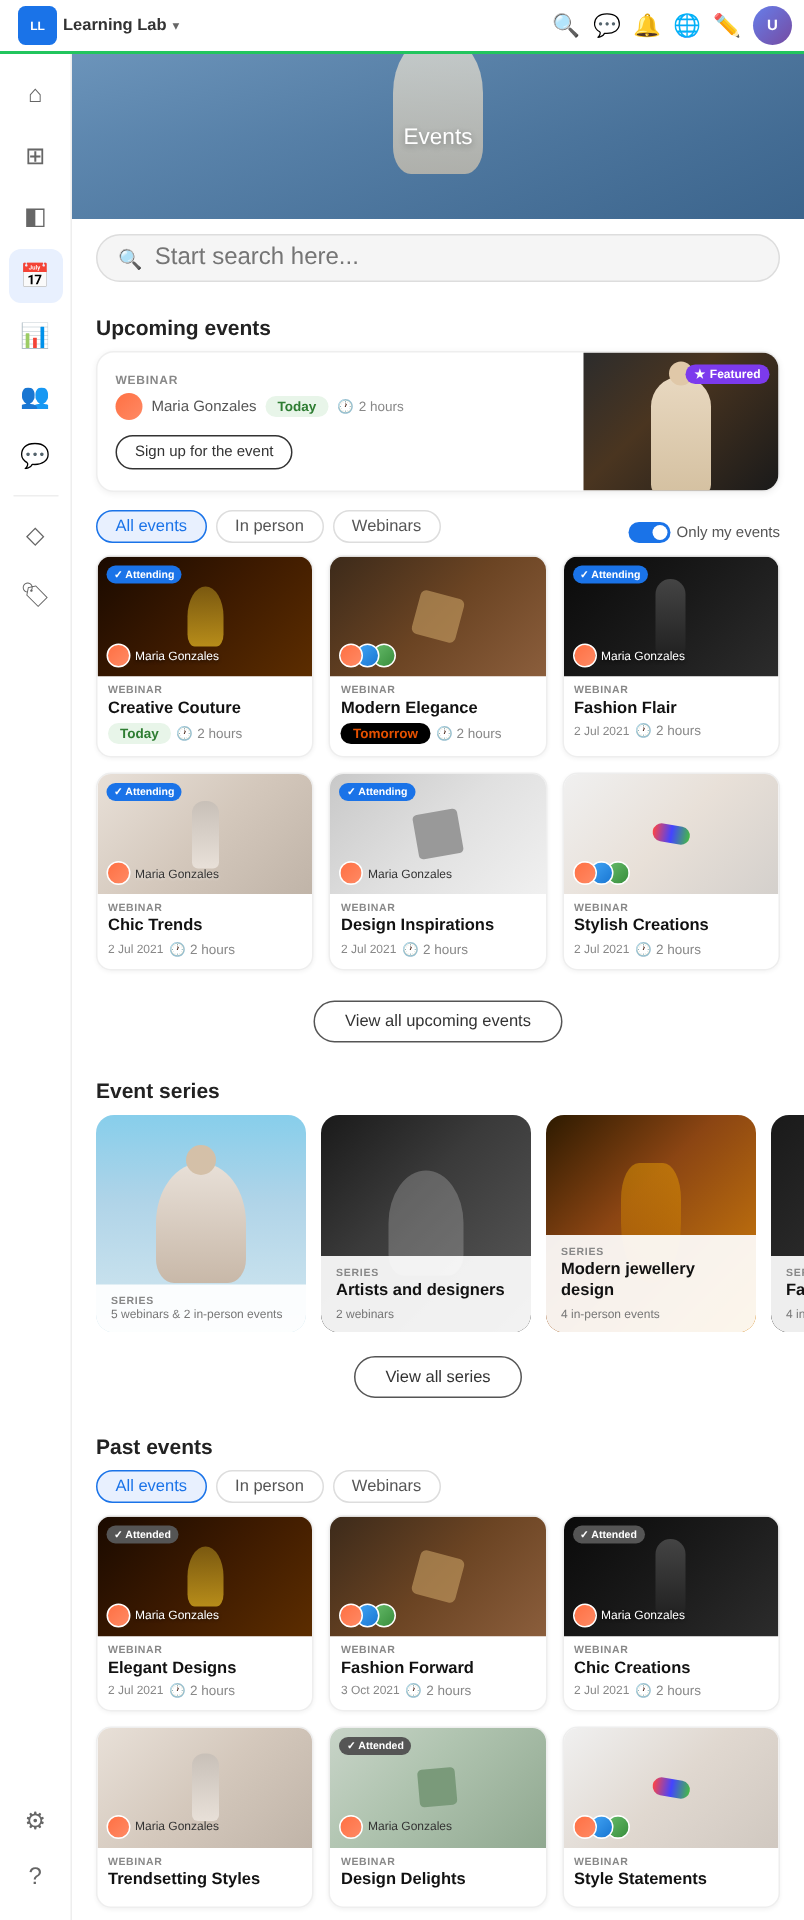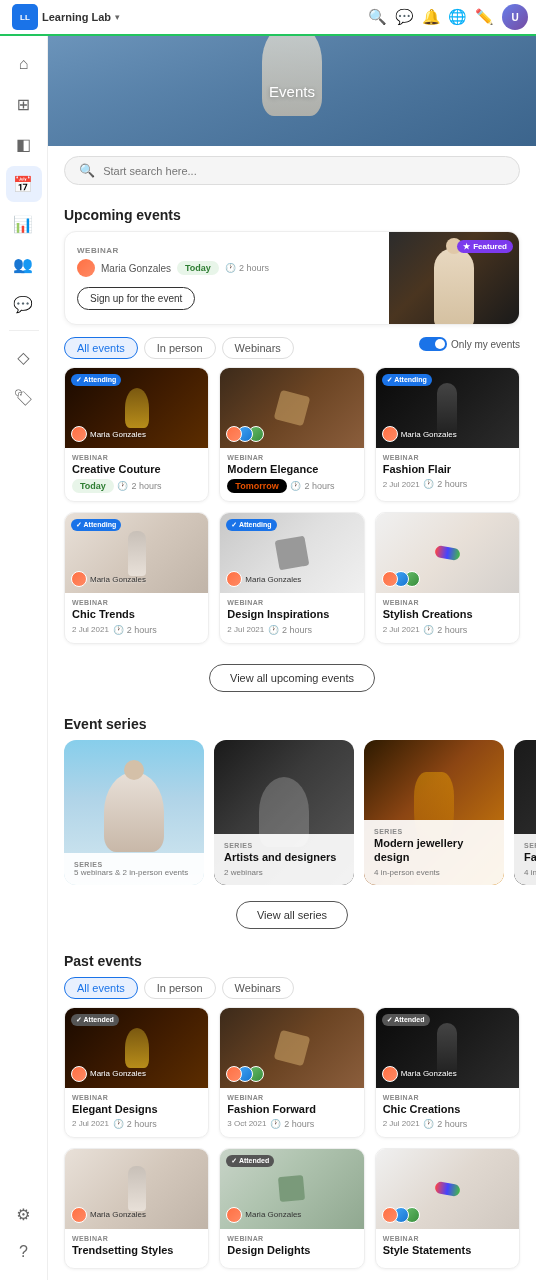--- a/index.html
+++ b/index.html
@@ -178,21 +178,21 @@
       background: #f5f5f5;
       border: 1px solid #ddd;
       border-radius: 24px;
       padding: 6px 14px;
       gap: 8px;
     }
     .search-bar input {
       border: none;
       background: transparent;
       outline: none;
-      font-size: 11px;
+      font-size: 16px;
       color: #c2410c;
       flex: 1;
     }
 
     
     .section-title {
       font-size: 14px;
       font-weight: 700;
       color: #222;
       padding: 12px 16px 8px;
@@ -286,21 +286,21 @@
       padding: 2px 6px;
       border-radius: 8px;
       display: flex;
       align-items: center;
       gap: 3px;
     }
 
     
     .filter-tabs {
       display: flex;
-      align-items: flex-start;
+      align-items: flex-end;
       padding: 0 16px 8px;
       gap: 6px;
     }
     .filter-tab {
       padding: 4px 12px;
       border-radius: 16px;
       font-size: 11px;
       border: 1px solid #ddd;
       cursor: pointer;
       color: #555;

